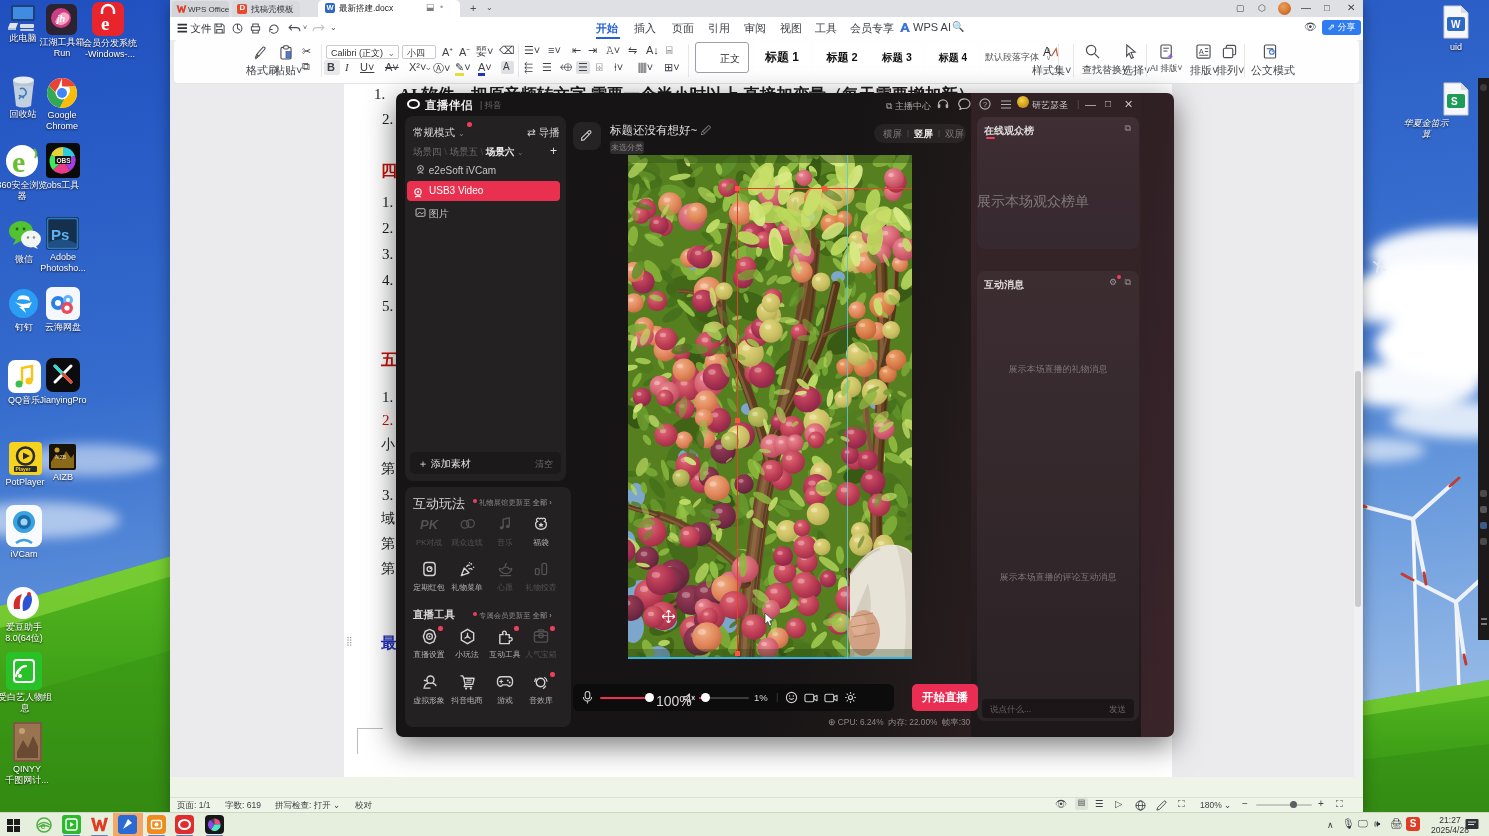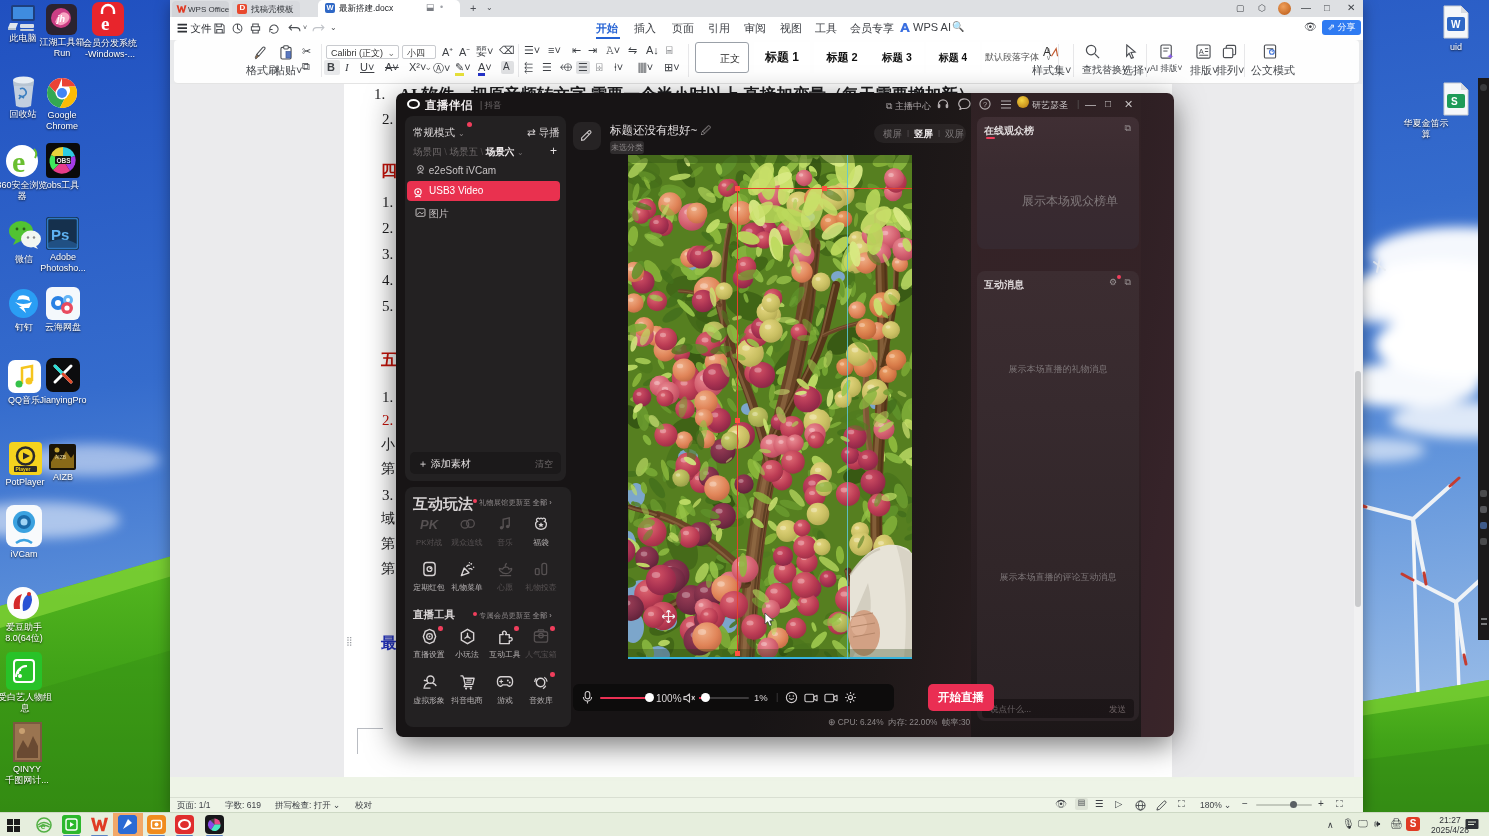--- a/index.html
+++ b/index.html
@@ -291,21 +291,21 @@
         <text x="8" y="23" font-size="10" fill="#fff" font-weight="bold">W</text>
       </svg>
   <div class="dlabel" style="left:1432px;top:42px;width:48px;">uid</div>
 
   <svg class="abs" style="left:1443px;top:82px;" width="26px" height="34" viewBox="0 0 26 34">
         <path d="M1,1 L18,1 L25,8 L25,33 L1,33 Z" fill="#f5f7fa" stroke="#c8ccd2" stroke-width="1"></path>
         <path d="M18,1 L18,8 L25,8 Z" fill="#d8dce2"></path>
         <rect x="4" y="12" width="18" height="14" rx="2" fill="#1e9b58"></rect>
         <text x="8" y="23" font-size="10" fill="#fff" font-weight="bold">S</text>
       </svg>
-  <div class="dlabel" style="left:1400px;top:118px;width:52px;">华夏金笛示算</div>
+  <div class="dlabel" style="left:1400px;top:118px;width:52px;font-style:italic;">华夏金笛示算</div>
 </div>
 
 <div id="wps">
   <div id="tabbar">
     <div class="abs" style="left:2px;top:1px;width:57px;height:16px;background:#d2d4d8;border-radius:4px 4px 0 0;">
       <svg width="11" height="10" viewBox="0 0 20 18" style="position:absolute;left:4px;top:3px;">
             <path d="M1,2 L5,16 L8,16 L10,9 L12,16 L15,16 L19,2 L15.5,2 L13.5,11 L11.5,4 L8.5,4 L6.5,11 L4.5,2 Z" fill="#e03b24"></path>
           </svg>
       <span class="abs" style="left:16px;top:3.5px;font-size:8px;color:#33363b;">WPS Office</span>
     </div>
@@ -592,21 +592,21 @@
             <path d="M3,11 L7,7.5 L10,10 L12.5,8" fill="none" stroke="#c9c5c6" stroke-width="1.3"></path>
           </svg> 图片</div>
 
     <div class="abs" style="left:5px;top:336px;width:151px;height:22px;background:#1b191a;border-radius:5px;">
       <div class="abs" style="left:8px;top:5px;font-size:10px;color:#e4e0e1;">＋ 添加素材</div>
       <div class="abs" style="right:8px;top:6px;font-size:9px;color:#6b6667;">清空</div>
     </div>
   </div>
 
   <div class="panel" style="left:9px;top:394px;width:166px;height:240px;">
-    <div class="abs" style="left:8px;top:8px;font-size:15px;font-weight:bold;color:#d8d4d5;">互动玩法</div>
+    <div class="abs" style="left:8px;top:8px;font-size:13px;font-weight:normal;color:#d8d4d5;">互动玩法</div>
     <div class="reddot" style="left:68px;top:12px;width:4px;height:4px;"></div>
     <div class="abs" style="left:74px;top:10px;font-size:8px;color:#8d8889;transform:scale(.92);transform-origin:left;">礼物展馆更新至 <span style="color:#a8a3a4">全部 ›</span></div>
     <div class="icell off" style="left:5px;top:29px;">
           <div class="glyph" style="font-style:italic;font-weight:bold;font-size:13px;">PK</div>
           <span class="glb">PK对战</span>
         </div>
     <div class="icell off" style="left:43px;top:29px;">
           <div class="glyph"><svg width="17" height="15" viewBox="0 0 20 16">
               <circle cx="7" cy="9" r="4.5" fill="none" stroke="#565152" stroke-width="1.5"></circle>
               <circle cx="13.5" cy="8" r="4.5" fill="none" stroke="#565152" stroke-width="1.5"></circle>
@@ -1885,21 +1885,21 @@
         <path d="M6.5,0 L6.5,13 M0,6.5 L13,6.5 M6.5,0 L4.5,2.5 M6.5,0 L8.5,2.5 M6.5,13 L4.5,10.5 M6.5,13 L8.5,10.5 M0,6.5 L2.5,4.5 M0,6.5 L2.5,8.5 M13,6.5 L10.5,4.5 M13,6.5 L10.5,8.5" stroke="#f2f2f2" stroke-width="1.2" fill="none"></path>
       </svg>
   <svg class="abs" style="left:368px;top:520px;" width="10" height="14" viewBox="0 0 10 14">
         <path d="M1,0 L1,11 L3.8,8.6 L5.6,13 L7.6,12.2 L5.8,7.9 L9.4,7.6 Z" fill="#fff" stroke="#333" stroke-width="0.7"></path>
       </svg>
 
   <div class="rpanel" style="top:24px;height:132px;background:linear-gradient(180deg,#402f34 0%,#3a2b30 40%,#362930 100%);">
     <div class="abs" style="left:7px;top:7px;font-size:10px;font-weight:bold;color:#ded9da;">在线观众榜</div>
     <div class="abs" style="left:9px;top:20px;width:9px;height:2px;background:#f03e5c;border-radius:1px;"></div>
     <div class="abs" style="right:8px;top:6px;font-size:9px;color:#9a9495;">⧉</div>
-    <div class="abs" style="left:12px;top:76px;width:162px;text-align:center;font-size:12px;color:#80797b;">展示本场观众榜单</div>
+    <div class="abs" style="left:0;top:76px;width:162px;text-align:left;font-size:14px;color:#80797b;">展示本场观众榜单</div>
   </div>
 
   <div class="rpanel" style="top:178px;height:450px;background:linear-gradient(180deg,#3c2d31 0%,#372a2e 30%,#312629 65%,#2a2225 100%);">
     <div class="abs" style="left:7px;top:7px;font-size:10px;font-weight:bold;color:#ded9da;">互动消息</div>
     <div class="abs" style="right:22px;top:6px;font-size:9px;color:#9a9495;">⚙</div>
     <div class="reddot" style="right:18px;top:4px;width:4px;height:4px;"></div>
     <div class="abs" style="right:8px;top:6px;font-size:9px;color:#9a9495;">⧉</div>
     <div class="abs" style="left:0;top:92px;width:162px;text-align:center;font-size:9px;color:#7d7678;">展示本场直播的礼物消息</div>
     <div class="abs" style="left:0;top:300px;width:162px;text-align:center;font-size:9px;color:#7d7678;">展示本场直播的评论互动消息</div>
     <div class="abs" style="left:5px;top:428px;width:152px;height:19px;background:rgba(18,14,15,.6);border-radius:4px;">
@@ -1908,21 +1908,21 @@
     </div>
   </div>
 
   <div class="abs" style="left:177px;top:591px;width:321px;height:27px;background:#0d0c0c;border-radius:6px;">
     <svg width="11" height="13" viewBox="0 0 12 14" style="position:absolute;left:9px;top:7px;">
           <rect x="3.5" y="0.5" width="5" height="8" rx="2.5" fill="none" stroke="#cfcbcc" stroke-width="1.2"></rect>
           <path d="M1.5,6.5 a4.5,4.5 0 0 0 9,0 M6,11 L6,13.5" fill="none" stroke="#cfcbcc" stroke-width="1.2"></path>
         </svg>
     <div class="abs" style="left:27px;top:12.5px;width:50px;height:2.5px;background:#ea3053;border-radius:2px;"></div>
     <div class="abs" style="left:72px;top:9px;width:9px;height:9px;border-radius:50%;background:#fff;"></div>
-    <div class="abs" style="left:83px;top:8.5px;font-size:10px;color:#d8d4d5;">100%</div>
+    <div class="abs" style="left:83px;top:8.5px;font-size:14px;color:#d8d4d5;">100%</div>
     <svg width="13" height="12" viewBox="0 0 14 12" style="position:absolute;left:110px;top:8px;">
           <path d="M1,4.5 L3.5,4.5 L7,1.5 L7,10.5 L3.5,7.5 L1,7.5 Z" fill="none" stroke="#cfcbcc" stroke-width="1.2" stroke-linejoin="round"></path>
           <path d="M9.5,4 L12.5,8 M12.5,4 L9.5,8" stroke="#cfcbcc" stroke-width="1.1"></path>
         </svg>
     <div class="abs" style="left:126px;top:12.5px;width:50px;height:2.5px;background:#3c3a3b;border-radius:2px;"></div>
     <div class="abs" style="left:126px;top:12.5px;width:4px;height:2.5px;background:#ea3053;"></div>
     <div class="abs" style="left:128px;top:9px;width:9px;height:9px;border-radius:50%;background:#fff;"></div>
     <div class="abs" style="left:181px;top:8px;font-size:9.5px;color:#d8d4d5;">1%</div>
     <div class="abs" style="left:203px;top:8px;font-size:9px;color:#454243;">|</div>
     <svg width="13" height="13" viewBox="0 0 14 14" style="position:absolute;left:212px;top:7px;">
@@ -1937,21 +1937,21 @@
         </svg>
     <svg width="14" height="12" viewBox="0 0 15 12" style="position:absolute;left:251px;top:8px;">
           <rect x="1" y="2" width="9.5" height="8" rx="1.5" fill="none" stroke="#cfcbcc" stroke-width="1.2"></rect>
           <path d="M10.5,5 L14,3 L14,9 L10.5,7 Z" fill="none" stroke="#cfcbcc" stroke-width="1.1" stroke-linejoin="round"></path>
         </svg>
     <svg width="13" height="13" viewBox="0 0 14 14" style="position:absolute;left:271px;top:7px;">
           <circle cx="7" cy="7" r="2.2" fill="none" stroke="#cfcbcc" stroke-width="1.2"></circle>
           <path d="M7,1.2 L7,3 M7,11 L7,12.8 M1.2,7 L3,7 M11,7 L12.8,7 M2.9,2.9 L4.2,4.2 M9.8,9.8 L11.1,11.1 M11.1,2.9 L9.8,4.2 M4.2,9.8 L2.9,11.1" stroke="#cfcbcc" stroke-width="1.2"></path>
         </svg>
   </div>
-  <div class="abs" style="left:532px;top:591px;width:66px;height:27px;background:#ea2e53;border-radius:5px;text-align:center;line-height:27px;font-size:11.5px;font-weight:bold;color:#fff;">开始直播</div>
+  <div class="abs" style="left:516px;top:591px;width:66px;height:27px;background:#ea2e53;border-radius:5px;text-align:center;line-height:27px;font-size:11.5px;font-weight:bold;color:#fff;">开始直播</div>
   <div class="abs" style="left:432px;top:624px;font-size:8.3px;color:#8d8889;letter-spacing:0;"><span style="font-size:9px;">⊕</span> CPU: 6.24%&nbsp; 内存: 22.00%&nbsp; 帧率:30</div>
 </div>
 
 <div id="taskbar">
   <svg class="abs" style="left:7px;top:6px;" width="13" height="13" viewBox="0 0 13 13">
         <rect x="0" y="0" width="6" height="6" fill="#1b1b1b"></rect>
         <rect x="7" y="0" width="6" height="6" fill="#1b1b1b"></rect>
         <rect x="0" y="7" width="6" height="6" fill="#1b1b1b"></rect>
         <rect x="7" y="7" width="6" height="6" fill="#1b1b1b"></rect>
       </svg>

